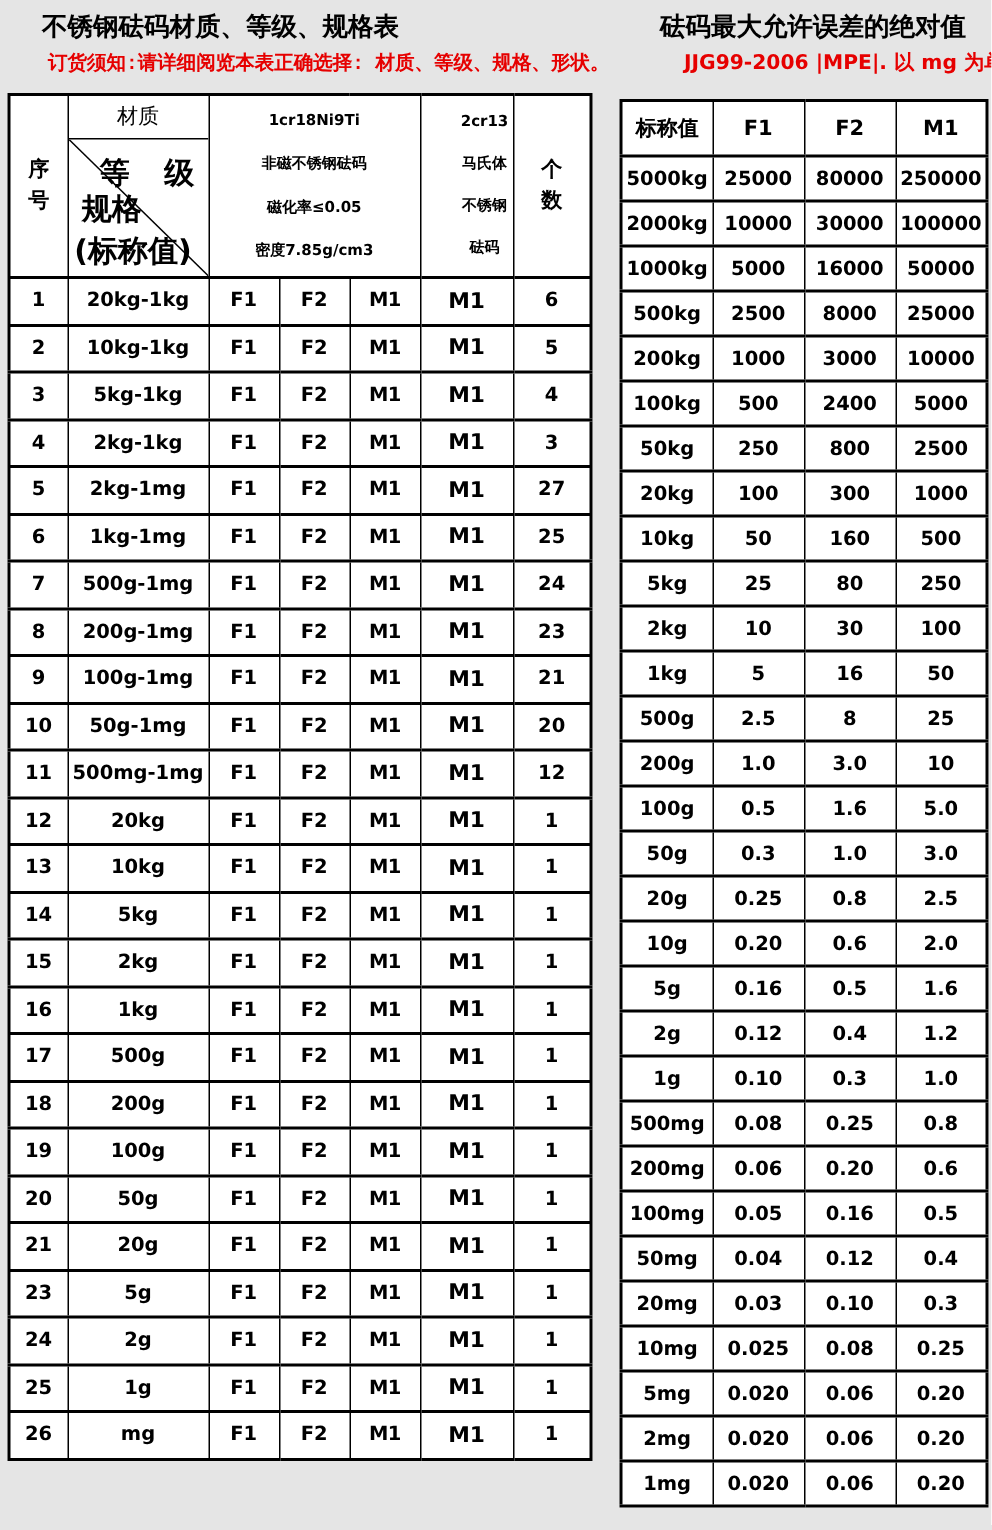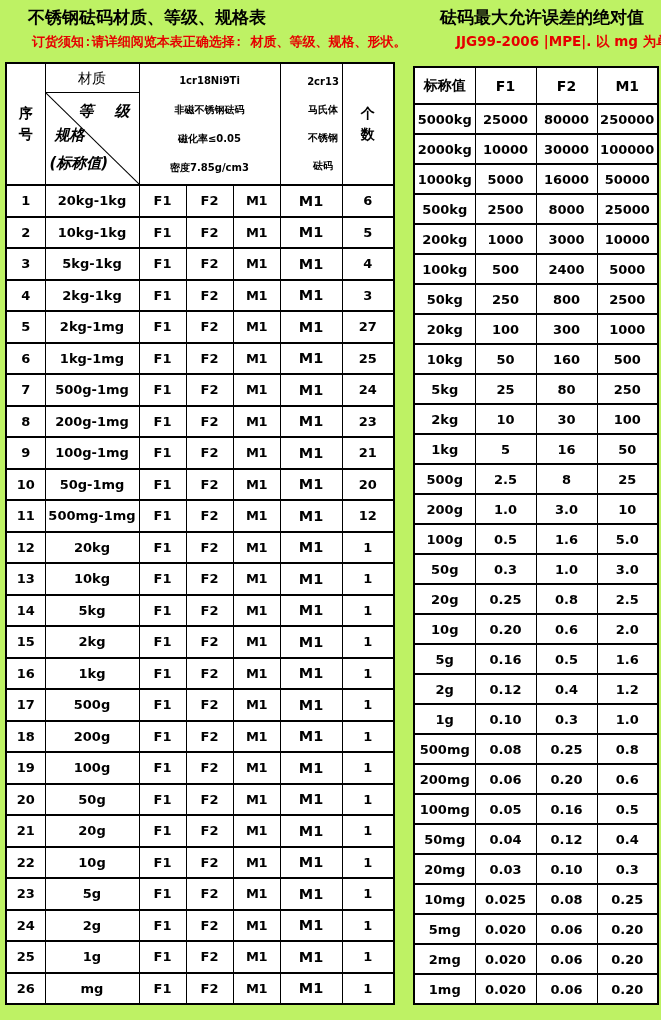--- a/index.html
+++ b/index.html
@@ -1,16 +1,16 @@
 <!DOCTYPE html>
 <html><head>
 <meta charset="utf-8">
 <style>
   html,body{margin:0;padding:0;background:#fff;}
-  #page{position:relative;width:661px;height:1020px;background:#bef264;overflow:hidden;
+  #page{position:relative;width:661px;height:1020px;background:#e5e5e5;overflow:hidden;
         font-family:"DejaVu Sans","Liberation Sans",sans-serif;color:#000;}
 
   .title{position:absolute;top:6px;font-size:17px;font-weight:bold;white-space:nowrap;}
   .subtitle{position:absolute;top:33px;font-size:13px;font-weight:bold;white-space:nowrap;}
   #left-title{left:28px;}
   #left-subtitle{left:32px;font-family:Liberation Mono, monospace;}
   #right-title{left:440px;}
   #right-subtitle{left:456px;font-size:13.5px;}
 
   table.grid{border-collapse:collapse;table-layout:fixed;position:absolute;background:#fff;
@@ -26,21 +26,21 @@
   #mpe-table{left:413px;top:66px;width:244px;}
   #mpe-table th{height:35px;font-size:14px;}
   #mpe-table td{height:28px;}
 
   .vtext{display:inline-block;width:1.05em;word-break:break-all;line-height:1.5;
          font-size:14px;font-weight:bold;}
 
   .corner-cell{padding:0;}
   .corner-top{height:28px;line-height:28px;border-bottom:1px solid #000;
               font-size:14px;font-weight:normal;text-align:center;}
-  .corner-bottom{position:relative;height:91px;font-size:15px;font-weight:bold;font-style:italic;}
+  .corner-bottom{position:relative;height:91px;font-size:20px;font-weight:bold;}
   .corner-bottom svg{position:absolute;left:0;top:0;width:100%;height:100%;display:block;}
   .c-grade{position:absolute;top:9px;right:9px;word-spacing:16px;}
   .c-spec{position:absolute;left:9px;top:33px;}
   .c-spec2{position:absolute;left:4px;top:61px;}
 
   .hline{line-height:29px;font-size:10px;font-weight:bold;white-space:nowrap;}
   .hline4{line-height:28px;margin-left:24px;}
 
   #spec-table td.m1a{font-weight:bold;letter-spacing:-0.5px;}
   #spec-table td.m1b{font-size:14.5px;font-weight:bold;}
@@ -285,29 +285,20 @@
         <tr>
           <td>21</td>
           <td class="spec">20g</td>
           <td>F1</td>
           <td>F2</td>
           <td class="m1a">M1</td>
           <td class="m1b">M1</td>
           <td>1</td>
         </tr>
         <tr>
-          <td>22</td>
-          <td class="spec">10g</td>
-          <td>F1</td>
-          <td>F2</td>
-          <td class="m1a">M1</td>
-          <td class="m1b">M1</td>
-          <td>1</td>
-        </tr>
-        <tr>
           <td>23</td>
           <td class="spec">5g</td>
           <td>F1</td>
           <td>F2</td>
           <td class="m1a">M1</td>
           <td class="m1b">M1</td>
           <td>1</td>
         </tr>
         <tr>
           <td>24</td>

